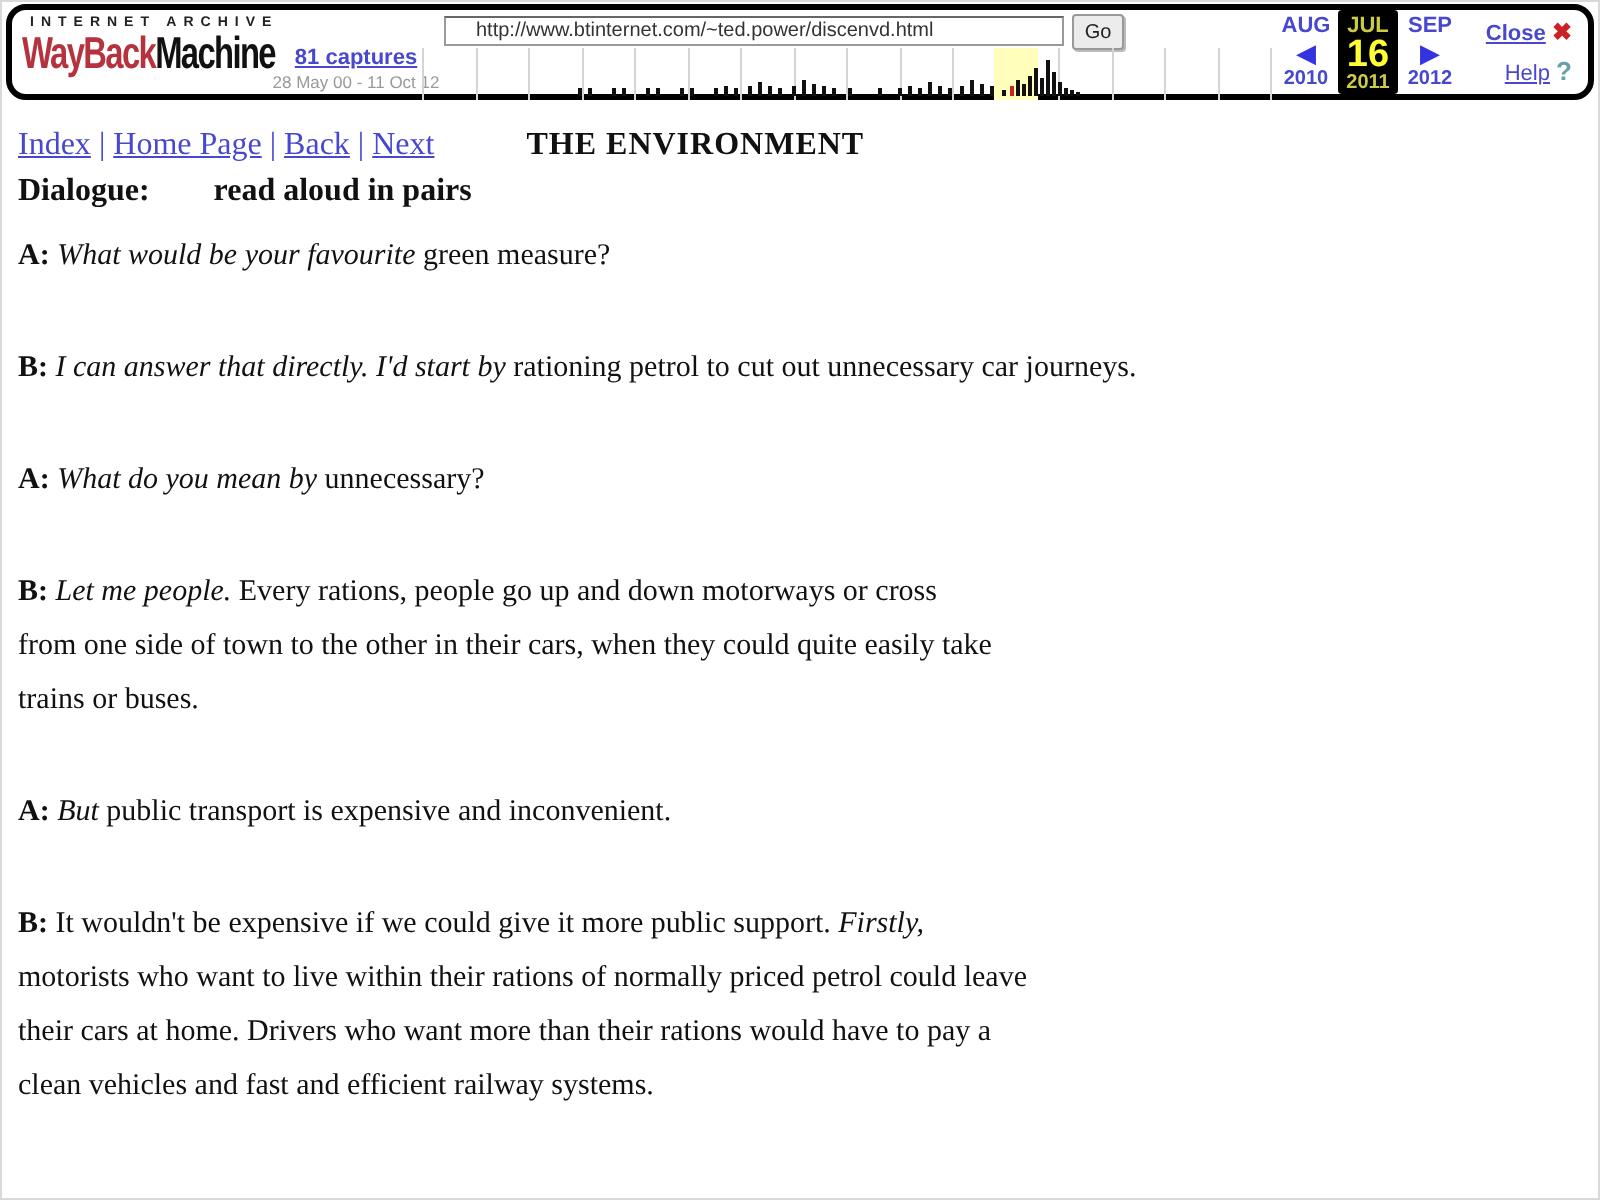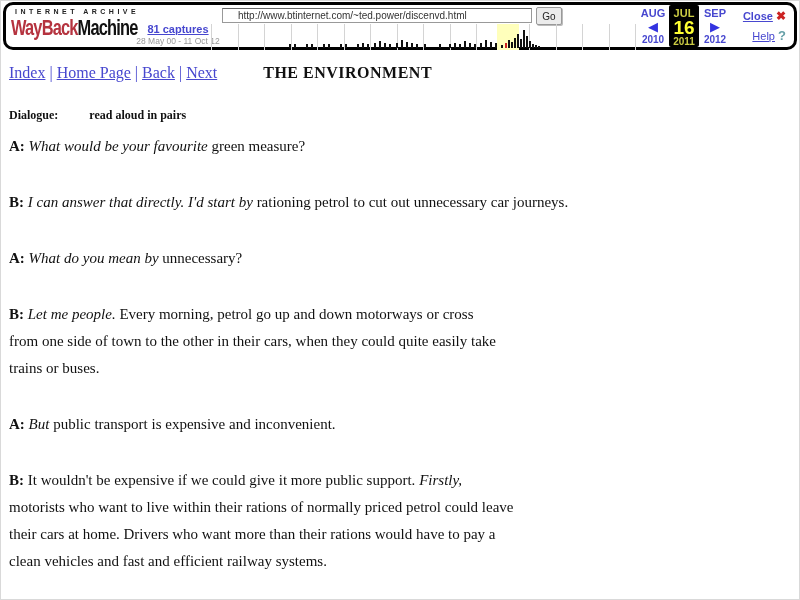--- a/index.html
+++ b/index.html
@@ -78,21 +78,21 @@
   .wm-help-q { color: #66a0a8; font-weight: bold; font-size: 13px; cursor: pointer; }
 
   
   .content { position: absolute; left: 8px; top: 63px; width: 784px; }
   .nav-row { display: flex; align-items: baseline; font-size: 16px; }
   .nav-links { white-space: nowrap; color: #4747cf; }
   .nav-link { color: #4747cf; text-decoration: underline; cursor: pointer; }
   .nav-sep { color: #4747cf; padding: 0 4px; }
   .page-title { font-weight: bold; color: #111; margin-left: 46px; letter-spacing: 0.5px; }
 
-  .dialogue-row { margin-top: 26px; font-size: 12px; font-weight: bold; color: #111; }
+  .dialogue-row { margin-top: 5px; font-size: 16px; font-weight: bold; color: #111; }
   .dialogue-instruction { margin-left: 28px; }
 
   .turns { margin-top: 10px; font-size: 15px; color: #111; }
   .turn { line-height: 27px; }
   .turn + .turn { margin-top: 29px; }
   .speaker { font-weight: bold; }
   .seg-italic { font-style: italic; }
 </style>
 </head>
 <body>
@@ -226,21 +226,21 @@
       <div class="turn">
         <div class="turn-line"><span class="speaker">A: </span><span class="seg-italic">What would be your favourite </span><span class="seg-normal">green measure?</span></div>
       </div>
       <div class="turn">
         <div class="turn-line"><span class="speaker">B: </span><span class="seg-italic">I can answer that directly. I'd start by </span><span class="seg-normal">rationing petrol to cut out unnecessary car journeys.</span></div>
       </div>
       <div class="turn">
         <div class="turn-line"><span class="speaker">A: </span><span class="seg-italic">What do you mean by </span><span class="seg-normal">unnecessary?</span></div>
       </div>
       <div class="turn">
-        <div class="turn-line"><span class="speaker">B: </span><span class="seg-italic">Let me people.</span><span class="seg-normal"> Every morning, petrol go up and down motorways or cross</span></div>
+        <div class="turn-line"><span class="speaker">B: </span><span class="seg-italic">Let me people.</span><span class="seg-normal"> Every rations, people go up and down motorways or cross</span></div>
         <div class="turn-line"><span class="seg-normal">from one side of town to the other in their cars, when they could quite easily take</span></div>
         <div class="turn-line"><span class="seg-normal">trains or buses.</span></div>
       </div>
       <div class="turn">
         <div class="turn-line"><span class="speaker">A: </span><span class="seg-italic">But </span><span class="seg-normal">public transport is expensive and inconvenient.</span></div>
       </div>
       <div class="turn">
         <div class="turn-line"><span class="speaker">B: </span><span class="seg-normal">It wouldn't be expensive if we could give it more public support. </span><span class="seg-italic">Firstly,</span></div>
         <div class="turn-line"><span class="seg-normal">motorists who want to live within their rations of normally priced petrol could leave</span></div>
         <div class="turn-line"><span class="seg-normal">their cars at home. Drivers who want more than their rations would have to pay a</span></div>

